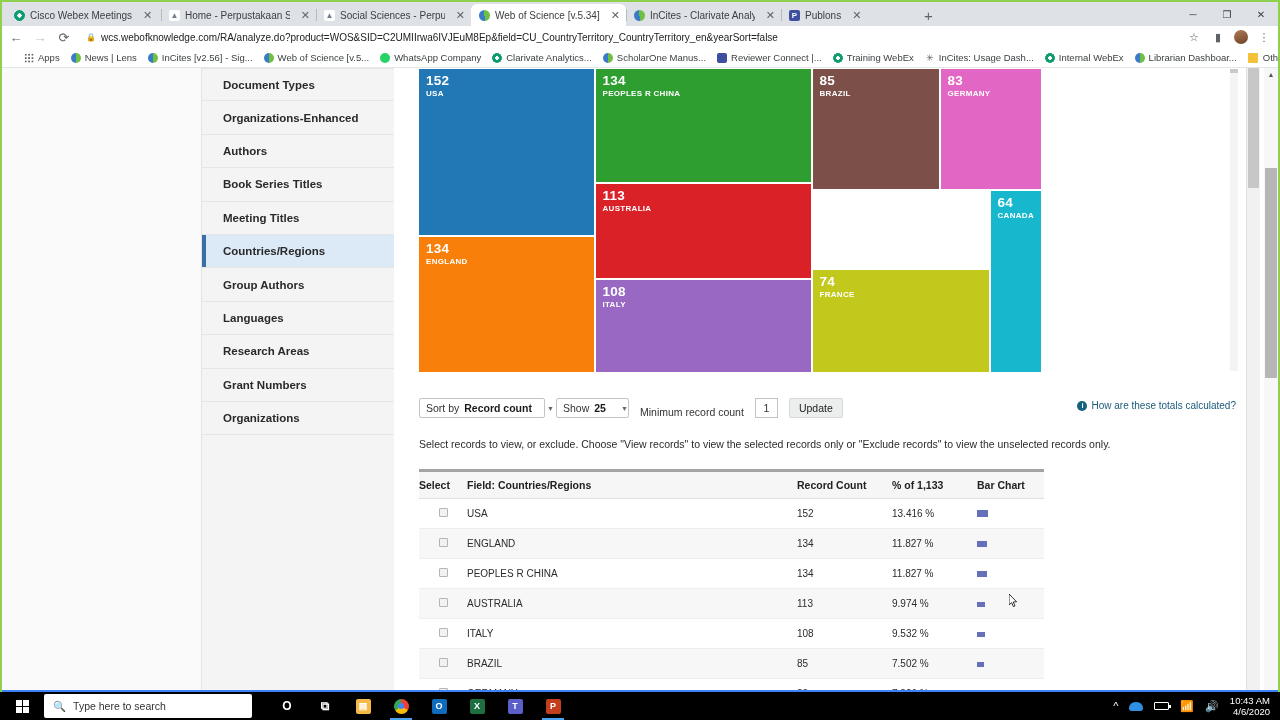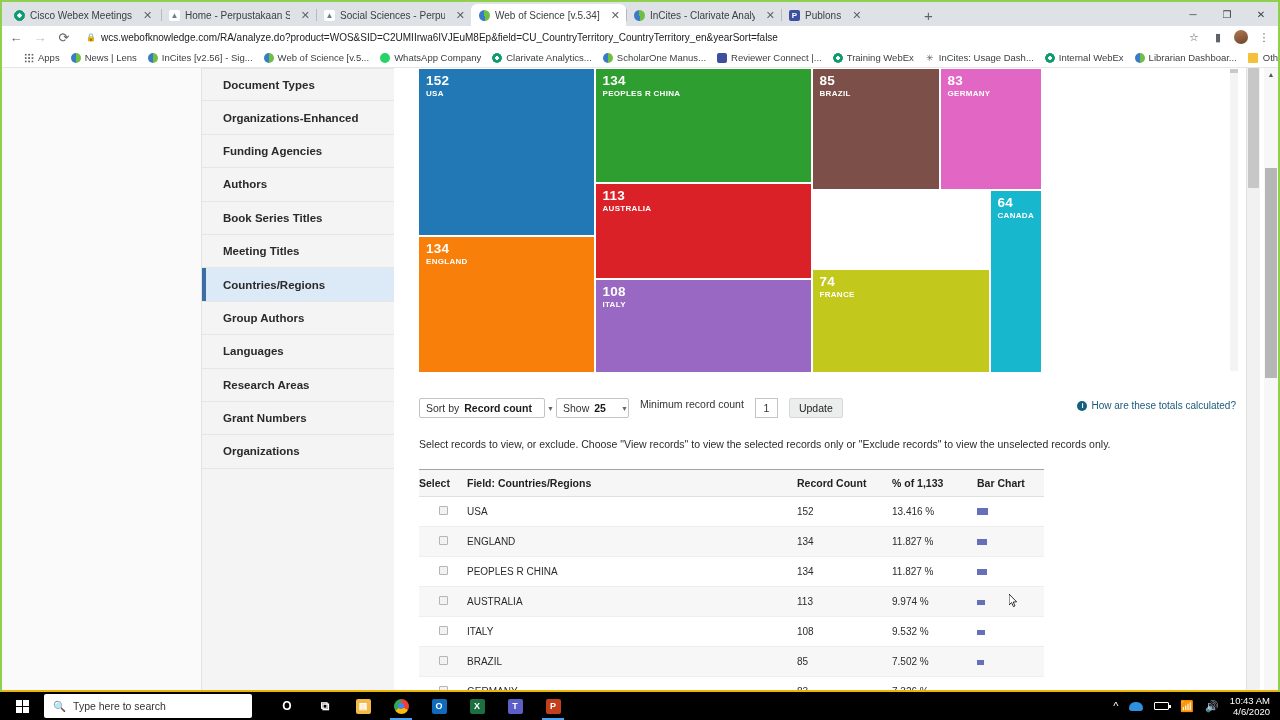--- a/index.html
+++ b/index.html
@@ -5,21 +5,21 @@
   * { box-sizing: border-box; margin: 0; padding: 0; }
   html, body {
     width: 1280px; height: 720px; overflow: hidden;
     font-family: "Liberation Sans", sans-serif;
     background: #ffffff;
   }
 
   
   .browser {
     position: absolute; left: 0; top: 0; width: 1280px; height: 692px;
-    background: #eab308;
+    background: #3b82f6;
     border: 2px solid #8fd14f;      
     border-bottom: none;
     overflow: hidden;
   }
 
   
   .tabstrip {
     position: relative; height: 24px; background: #dee1e6;
     display: flex; align-items: flex-end; padding-left: 4px;
   }
@@ -127,21 +127,21 @@
   
   .treemap {
     position: relative; width: 622px; height: 303px; margin-top: 1px;
     background: #ffffff;
   }
   .tile { position: absolute; overflow: hidden; padding: 5px 0 0 7px; color: #ffffff; }
   .tile .num { font-size: 13.5px; font-weight: bold; line-height: 14px; letter-spacing: .2px;}
   .tile .lbl { font-size: 8px; font-weight: bold; letter-spacing: .3px; margin-top: 1px; }
 
   
-  .controls { display: flex; align-items: flex-start; gap: 11px; margin-top: 26px; position: relative; }
+  .controls { display: flex; align-items: flex-end; gap: 11px; margin-top: 26px; position: relative; }
   .select {
     height: 20px; border: 1px solid #c4c4c4; background: #ffffff; border-radius: 2px;
     display: flex; align-items: center; padding: 0 6px; font-size: 10.5px; color: #333;
     gap: 5px; white-space: nowrap;
   }
   .select .val { font-weight: bold; color: #1a1a1a; }
   .caret { margin-left: auto; font-size: 7px; color: #666; padding-left: 10px; }
   .sel-sort { width: 126px; }
   .sel-show { width: 73px; }
   .minlabel { font-size: 10.5px; color: #333; }
@@ -158,21 +158,21 @@
   .info-dot { width: 10px; height: 10px; border-radius: 50%; background: #15607d; color: #fff;
               font-size: 7.5px; font-weight: bold; text-align: center; line-height: 10px; }
 
   .hint { font-size: 10.5px; color: #2b2b2b; margin-top: 20px; }
 
   
   table.results { width: 625px; border-collapse: collapse; margin-top: 19px; }
   table.results th {
     text-align: left; font-size: 10.5px; font-weight: bold; color: #222;
     padding: 7px 0 7px 0; background: #f6f6f6; border-bottom: 1px solid #e0e0e0;
-    border-top: 1px solid #a3a3a3;
+    border-top: 3px solid #a3a3a3;
   }
   table.results td {
     font-size: 10px; color: #2b2b2b; padding: 9px 0; border-bottom: 1px solid #eeeeee;
   }
   table.results tbody tr:nth-child(even) td { background: #f7f7f7; }
   .c-sel { width: 48px; text-align: center; }
   .c-field { width: 330px; }
   .c-count { width: 95px; }
   .c-pct { width: 85px; }
   .c-bar { width: 67px; }
@@ -354,23 +354,20 @@
         <div class="left-gutter"></div>
 
         <div class="sidebar">
           <div class="side-item">
               <span>Document Types</span>
             </div>
           <div class="side-item">
               <span>Organizations-Enhanced</span>
             </div>
           <div class="side-item">
-              <span>Funding Agencies</span>
-            </div>
-          <div class="side-item">
               <span>Authors</span>
             </div>
           <div class="side-item">
               <span>Book Series Titles</span>
             </div>
           <div class="side-item">
               <span>Meeting Titles</span>
             </div>
           <div class="side-item active">
               <span>Countries/Regions</span>

